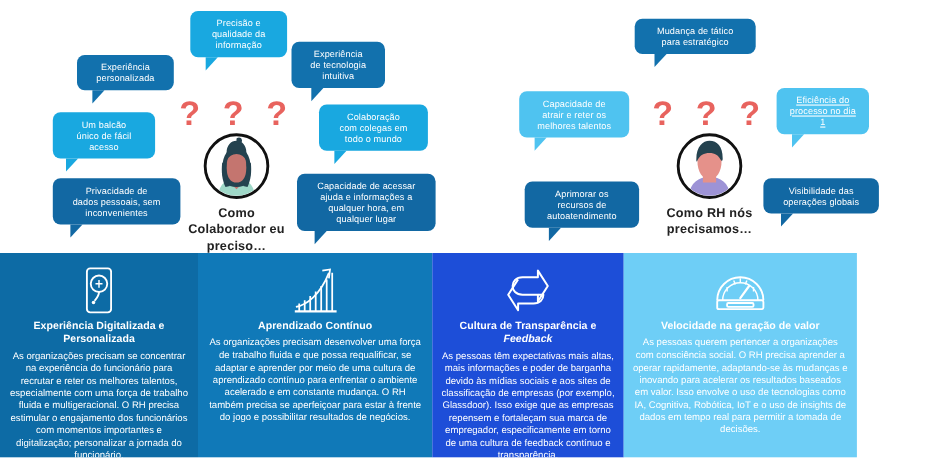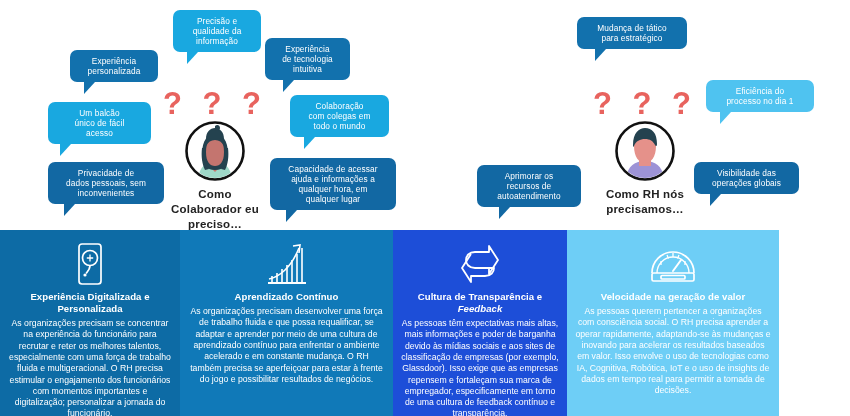--- a/index.html
+++ b/index.html
@@ -82,21 +82,21 @@
 
 <div id="root">
 
   <div class="persona-area">
 
     <div class="bubble b-dark" style="left:70px; top:50px; width:88px; font-size:8.3px;">
       <span class="bubble-text">Experiência<br>personalizada</span>
       <span class="tail" style="left:14px; bottom:-12px; border-width:12px 11px 0 0; border-color:#1271ad transparent transparent transparent;"></span>
     </div>
 
-    <div class="bubble b-mid" style="left:48px; top:102px; width:103px; font-size:8.3px;">
+    <div class="bubble b-mid" style="left:48px; top:102px; width:93px; font-size:8.3px;">
       <span class="bubble-text">Um balcão<br>único de fácil<br>acesso</span>
       <span class="tail" style="left:12px; bottom:-12px; border-width:12px 11px 0 0; border-color:#19a8e0 transparent transparent transparent;"></span>
     </div>
 
     <div class="bubble b-mid" style="left:173px; top:10px; width:88px; font-size:8.3px;">
       <span class="bubble-text">Precisão e<br>qualidade da<br>informação</span>
       <span class="tail" style="left:14px; bottom:-12px; border-width:12px 11px 0 0; border-color:#19a8e0 transparent transparent transparent;"></span>
     </div>
 
     <div class="bubble b-deep" style="left:48px; top:162px; width:116px; font-size:8.3px;">
@@ -140,27 +140,31 @@
         </svg>
       </div>
       <div class="persona-label">Como<br>Colaborador eu<br>preciso…</div>
     </div>
 
     <div class="bubble b-dark" style="left:577px; top:17px; width:110px; font-size:8.3px;">
       <span class="bubble-text">Mudança de tático<br>para estratégico</span>
       <span class="tail" style="left:18px; bottom:-12px; border-width:12px 11px 0 0; border-color:#1271ad transparent transparent transparent;"></span>
     </div>
 
+    <div class="bubble b-light" style="left:472px; top:83px; width:100px; font-size:8.3px;">
+      <span class="bubble-text">Capacidade de<br>atrair e reter os<br>melhores talentos</span>
+      <span class="tail" style="left:14px; bottom:-12px; border-width:12px 11px 0 0; border-color:#4fc3f0 transparent transparent transparent;"></span>
+    </div>
 
     <div class="bubble b-deep" style="left:477px; top:165px; width:104px; font-size:8.3px;">
       <span class="bubble-text">Aprimorar os<br>recursos de<br>autoatendimento</span>
       <span class="tail" style="left:22px; bottom:-12px; border-width:12px 11px 0 0; border-color:#1268a3 transparent transparent transparent;"></span>
     </div>
 
-    <div class="bubble b-light" style="left:706px; top:80px; width:108px; font-size:8.3px;">
+    <div class="bubble b-light" style="left:706px; top:80px; width:84px; font-size:8.3px;text-decoration:underline;">
       <span class="bubble-text">Eficiência do<br>processo no dia 1</span>
       <span class="tail" style="left:14px; bottom:-12px; border-width:12px 11px 0 0; border-color:#4fc3f0 transparent transparent transparent;"></span>
     </div>
 
     <div class="bubble b-deep" style="left:694px; top:162px; width:105px; font-size:8.3px;">
       <span class="bubble-text">Visibilidade das<br>operações globais</span>
       <span class="tail" style="left:16px; bottom:-12px; border-width:12px 11px 0 0; border-color:#1268a3 transparent transparent transparent;"></span>
     </div>
 
     <div class="persona" style="left:570px; top:88px;">

